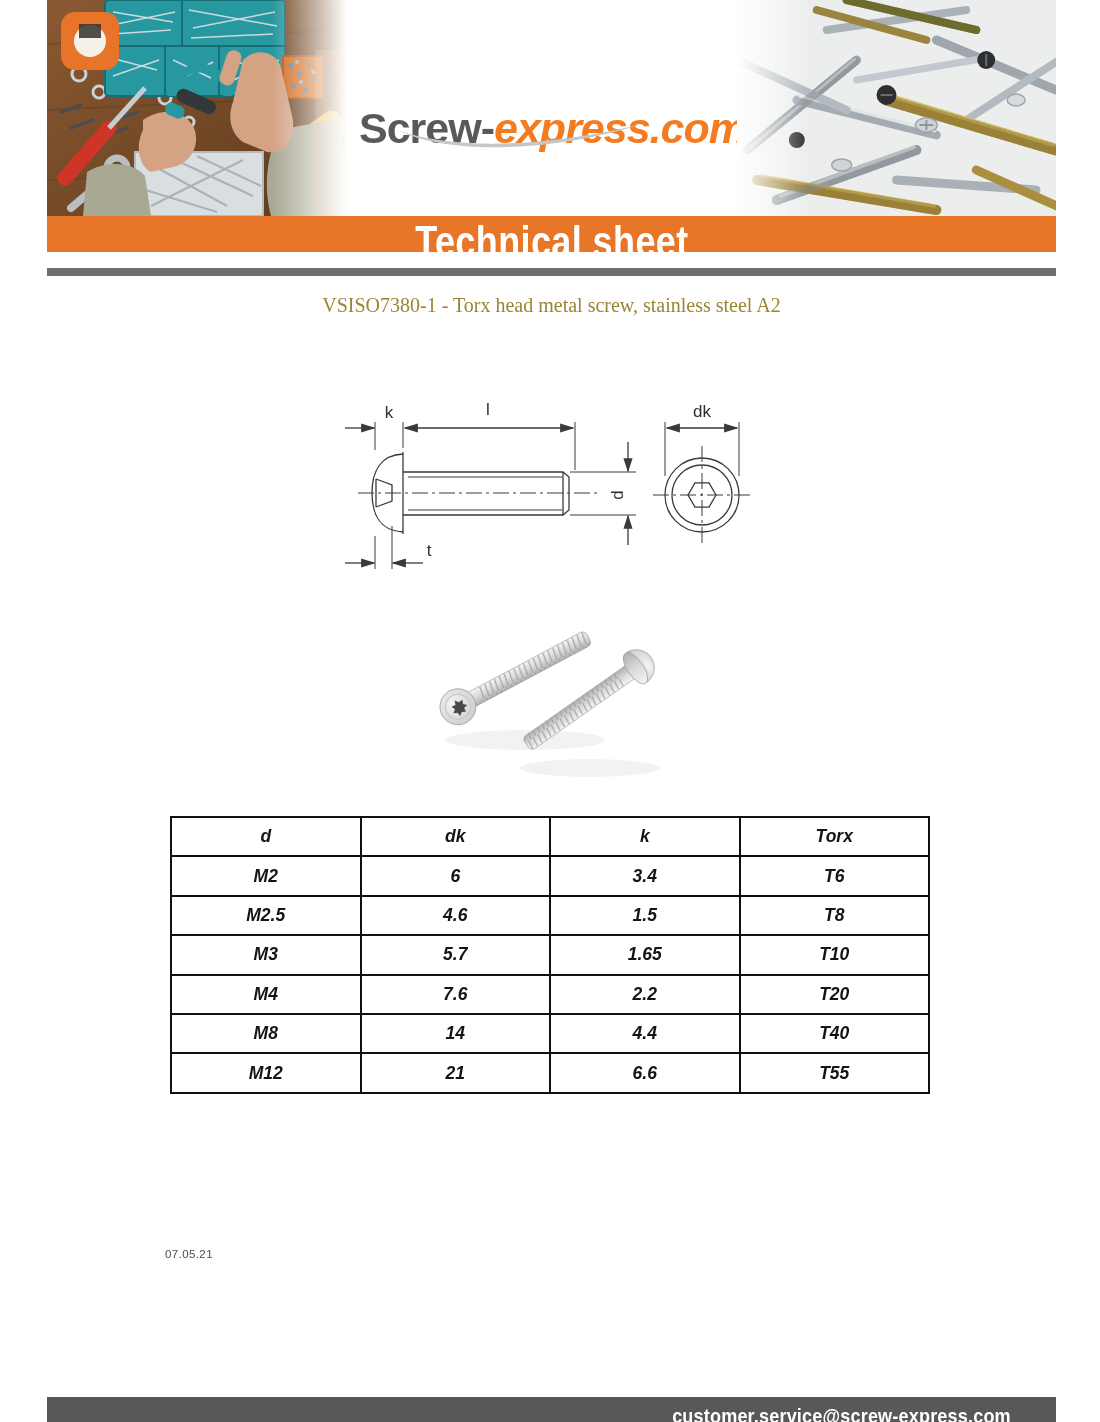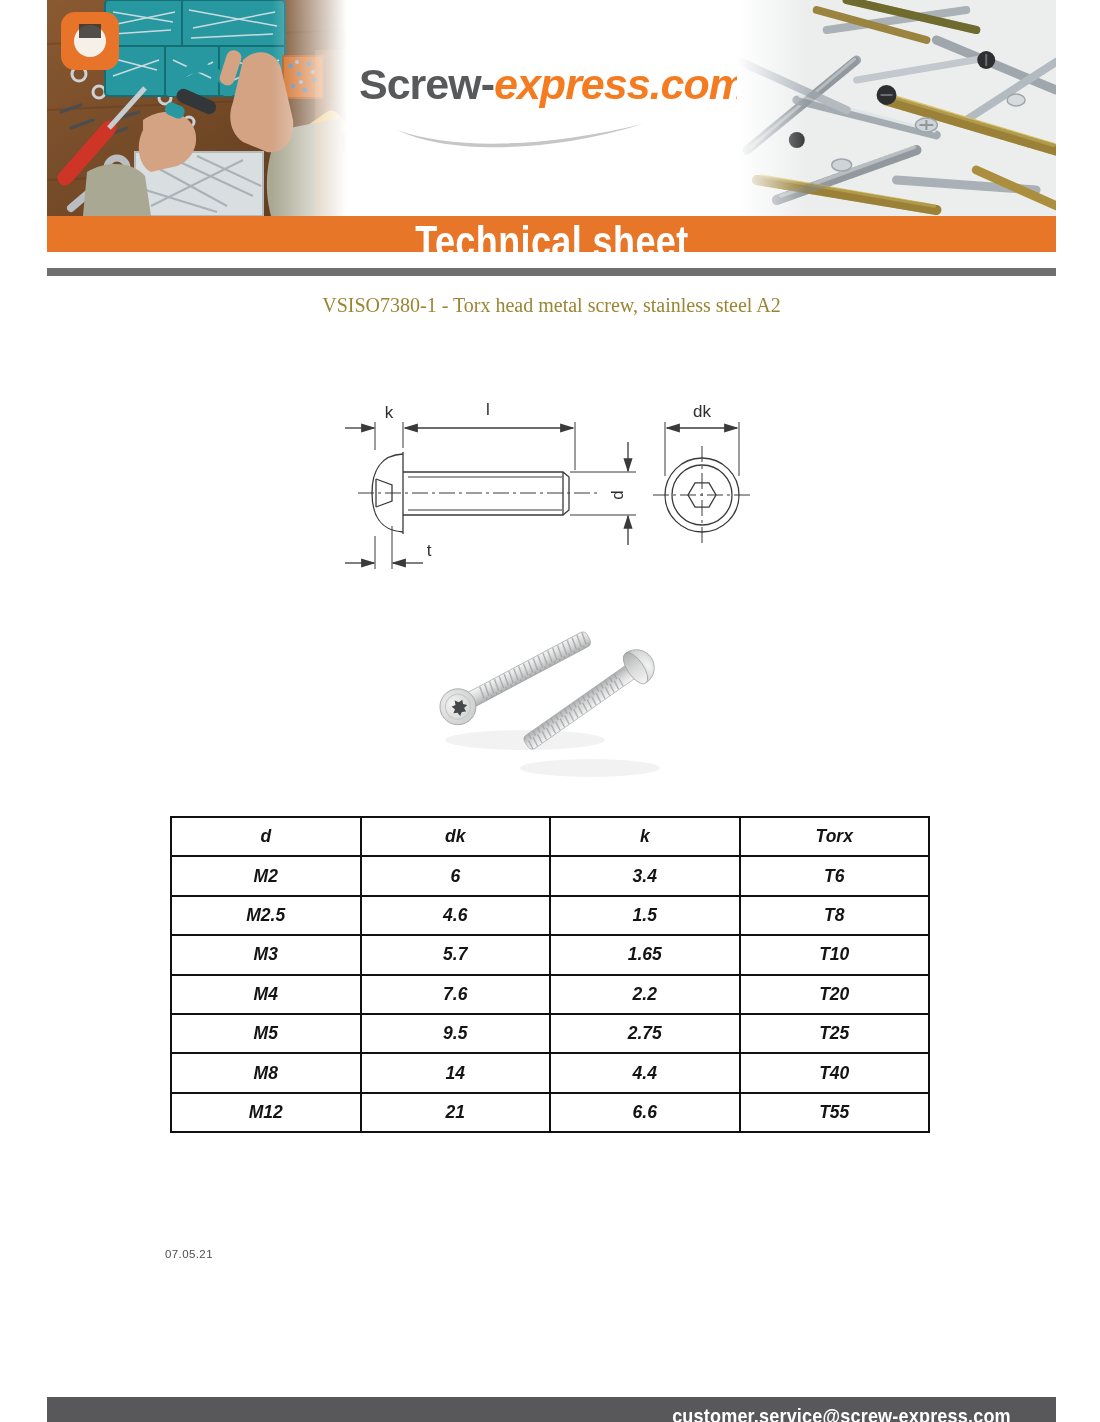--- a/index.html
+++ b/index.html
@@ -6,21 +6,21 @@
   html,body { background:#ffffff; }
   body { font-family:"Liberation Sans", sans-serif; }
   .page { position:relative; width:1100px; height:1422px; background:#ffffff; margin:0 auto; overflow:hidden; }
 
   .photo { position:absolute; top:0; height:216px; }
   .photo-left  { left:47px;  width:300px; }
   .photo-right { left:737px; width:319px; }
   .photo svg { width:100%; height:100%; display:block; }
 
   .logo { position:absolute; left:355px; top:60px; width:395px; text-align:center; }
-  .logo-text { font-size:43px; font-weight:bold; letter-spacing:-1px; white-space:nowrap; }
+  .logo-text { font-size:43px; font-weight:bold; letter-spacing:-1px; white-space:nowrap;margin-top:44px; }
   .brand-gray   { color:#58595B; }
   .brand-orange { color:#F47B20; font-style:italic; }
   .swoosh { position:absolute; left:38px; top:62px; width:255px; height:30px; }
 
   .banner { position:absolute; left:47px; top:216px; width:1009px; height:36px;
             background:#E87629; text-align:center; line-height:52px; }
   .banner-title { display:inline-block; color:#ffffff; font-weight:bold; font-size:45px;
                   transform:scaleX(0.8); transform-origin:center; letter-spacing:0.5px; }
   .gray-strip { position:absolute; left:47px; top:268px; width:1009px; height:8px; background:#6E6E70; }
 
@@ -339,26 +339,20 @@
           <td>1.65</td>
           <td>T10</td>
         </tr>
         <tr>
           <td>M4</td>
           <td>7.6</td>
           <td>2.2</td>
           <td>T20</td>
         </tr>
         <tr>
-          <td>M5</td>
-          <td>9.5</td>
-          <td>2.75</td>
-          <td>T25</td>
-        </tr>
-        <tr>
           <td>M8</td>
           <td>14</td>
           <td>4.4</td>
           <td>T40</td>
         </tr>
         <tr>
           <td>M12</td>
           <td>21</td>
           <td>6.6</td>
           <td>T55</td>

